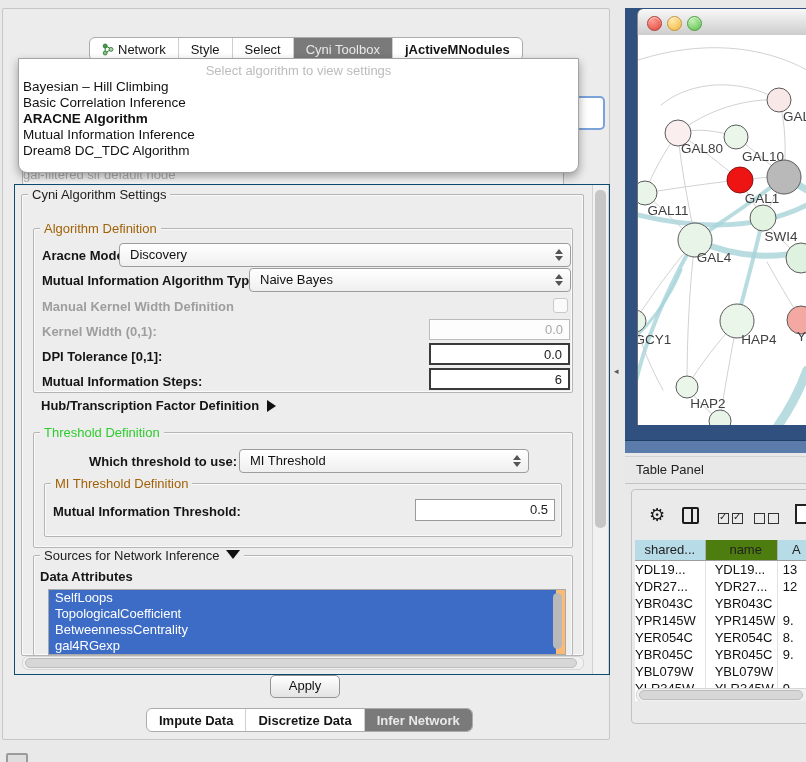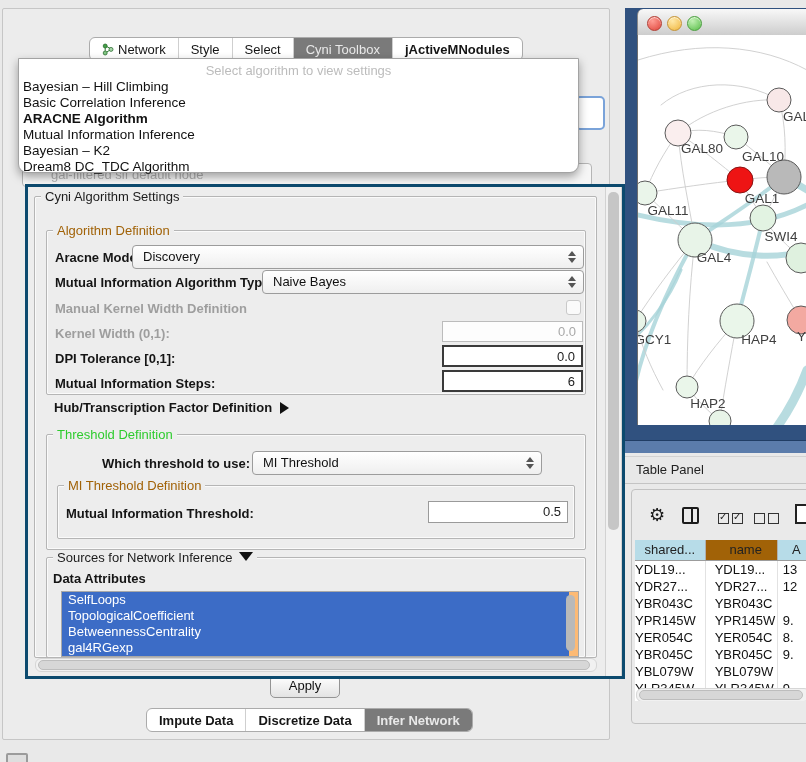--- a/index.html
+++ b/index.html
@@ -24,24 +24,24 @@
   
   .dropdown{background:#fff;border:1px solid #a3a3a3;border-radius:0 0 9px 9px;
             box-shadow:0 4px 10px rgba(0,0,0,.35);z-index:50;}
   .dd-ph{color:#bcbcbc;text-align:center;padding-top:4px;height:16px;font-size:13px;}
   .dd-item{height:16px;line-height:16px;padding-left:4px;font-size:13.5px;color:#111;}
   .dd-item.hl{font-weight:bold;}
 
   
   .frag-combo{background:#fff;border:2px solid #7aa3d9;border-radius:5px;z-index:5;}
   .frag-row{background:#f6f6f6;border:1px solid #b5b5b5;border-radius:4px;z-index:4;color:#b2b2b2;
-            line-height:22px;padding-left:28px;font-size:13px;}
-
-  
-  .settings-outer{background:#ededed;border:3px solid #0c4a6e;z-index:10;margin-left:11px;}
+            line-height:22px;padding-left:0;font-size:13px;}
+
+  
+  .settings-outer{background:#ededed;border:1px solid #0c4a6e;z-index:10;}
   .group{border:1px solid #b5b5b5;border-radius:2px;box-shadow:inset 0 0 0 1px #fafafa;}
   .legend{position:absolute;top:-8px;left:6px;background:#ededed;padding:0 4px;font-size:13px;color:#1c1c1c;}
   .legend.blue{color:#a16207;}
   .legend.green{color:#2ecc2e;}
   .lbl{font-weight:bold;color:#151515;font-size:13px;white-space:nowrap;}
   .lbl.dis{color:#9e9e9e;}
   .combo{background:linear-gradient(#ffffff,#efefef);border:1px solid #9c9c9c;border-radius:4px;height:22px;}
   .combo .ctext{position:absolute;left:10px;top:3px;font-size:13px;color:#111;}
   .stepper{position:absolute;right:7px;top:4px;width:8px;height:14px;}
   .stepper .up{position:absolute;top:1px;left:0;width:0;height:0;border-left:4px solid transparent;border-right:4px solid transparent;border-bottom:5px solid #555;}
@@ -84,21 +84,21 @@
   .doc-icon{background:#fff;border:2px solid #222;width:12px;height:16px;}
   .table{background:#fff;overflow:hidden;}
   .trow{display:flex;height:17px;line-height:17px;font-size:13px;color:#111;}
   .tc{overflow:hidden;white-space:nowrap;box-sizing:border-box;}
   .tc1{width:75px;border-right:1px solid #e2e2e2;}
   .tc2{width:76px;padding-left:9px;border-right:1px solid #e2e2e2;}
   .tc3{width:35px;padding-left:5px;}
   .thead{display:flex;height:20px;line-height:20px;font-size:13px;color:#222;border-bottom:1px solid #9c9c9c;}
   .th{box-sizing:border-box;text-align:center;border-right:1px solid #b0b0b0;}
   .th.blue{background:#b7dce8;}
-  .th.gray{background:#a16207;}
+  .th.gray{background:#4d7c0f;}
 
   .splitter{color:#555;font-size:9px;}
   .grid-chip{border:2px solid #9b9b9b;background:#dedede;border-radius:2px;}
 </style>
 </head>
 <body>
 
 <div id="app">
 
   <div class="abs cpanel" style="left:2px;top:8px;width:606px;height:730px;">
@@ -133,21 +133,20 @@
       <span>gal-filtered sif default node</span>
     </div>
 
     <div class="abs dropdown" style="left:15px;top:49px;width:559px;height:113px;">
       <div class="dd-ph">Select algorithm to view settings</div>
       <div>
           <div class="dd-item">Bayesian – Hill Climbing</div>
           <div class="dd-item">Basic Correlation Inference</div>
           <div class="dd-item hl">ARACNE Algorithm</div>
           <div class="dd-item">Mutual Information Inference</div>
-          <div class="dd-item">Bayesian – K2</div>
           <div class="dd-item">Dream8 DC_TDC Algorithm</div>
         </div>
     </div>
 
     <div class="abs settings-outer" style="left:11px;top:175px;width:594px;height:489px;">
 
       <div class="abs vtrack" style="right:0;top:0;width:15px;height:100%;">
         <div class="abs vthumb" style="left:2px;top:5px;width:11px;height:338px;"></div>
       </div>
 

